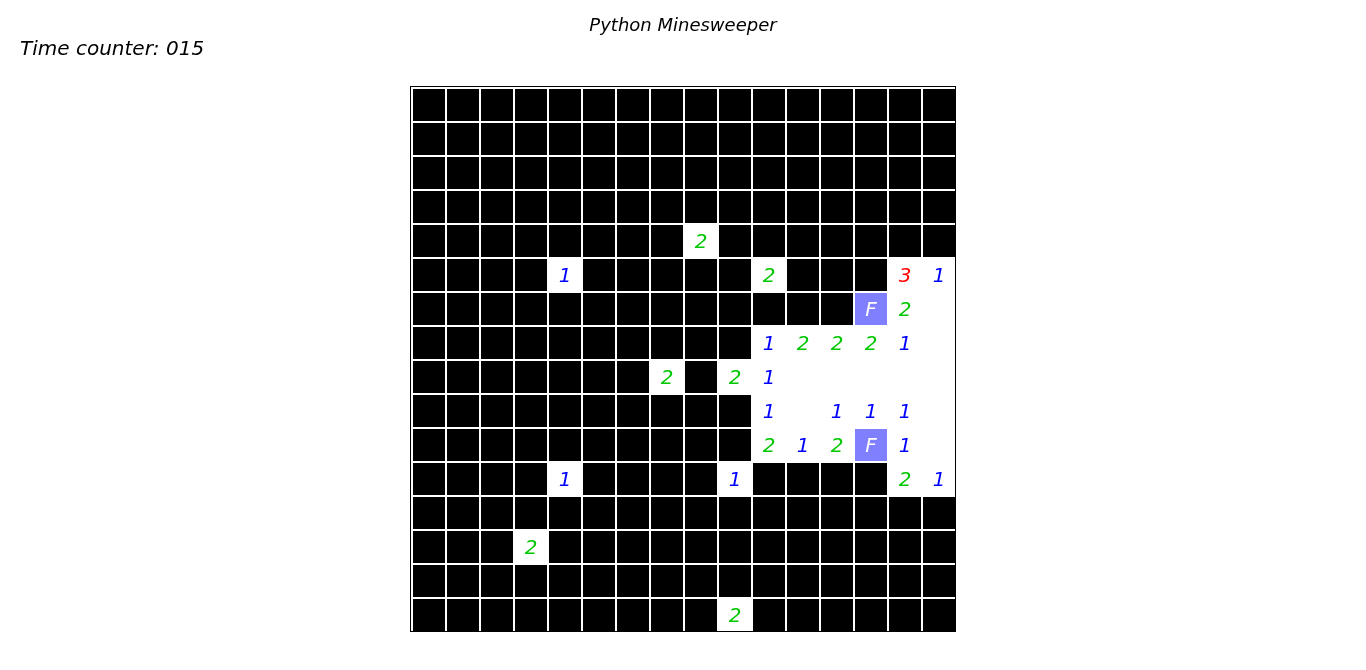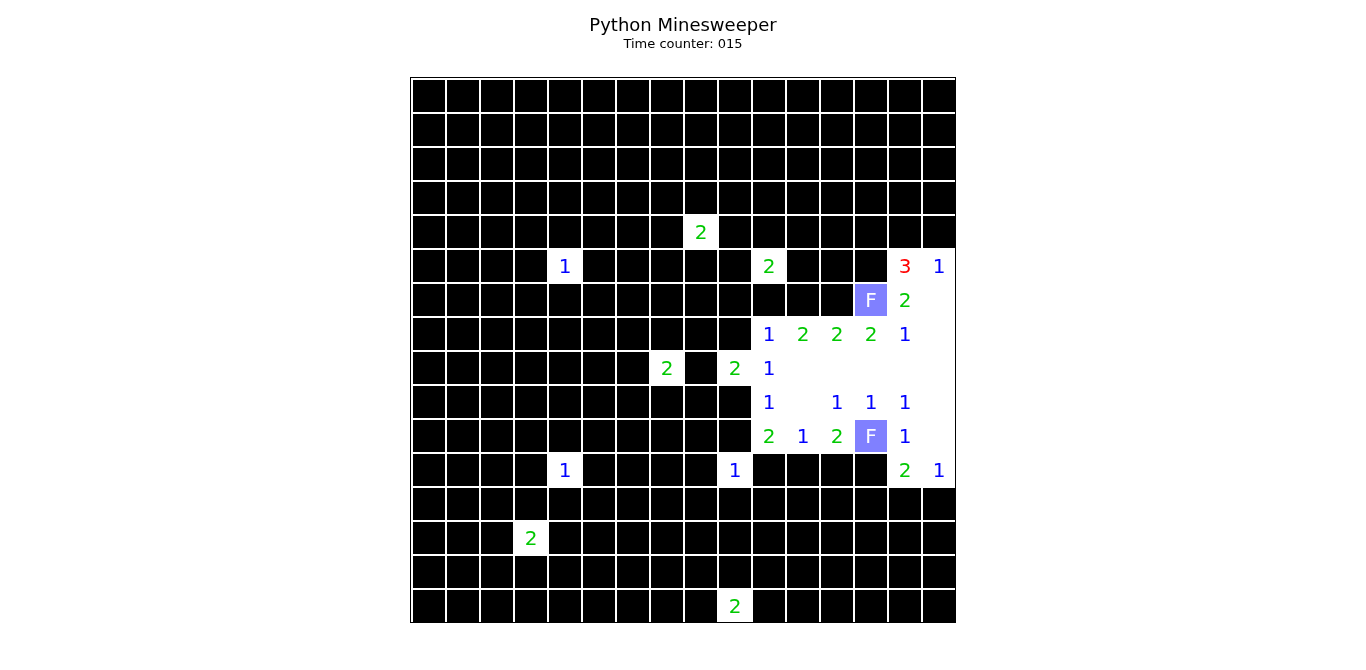--- a/index.html
+++ b/index.html
@@ -8,31 +8,32 @@
     width: 1366px;
     height: 670px;
     background: #ffffff;
     font-family: "DejaVu Sans", Arial, sans-serif;
     color: #000;
   }
   .page {
     width: 1366px;
     height: 471px;
     position: relative;
+    font-style: italic;
   }
   .title {
     text-align: center;
     font-size: 18px;
     line-height: 1.2;
     padding-top: 14px;
   }
   .subtitle {
-    text-align: center;
-    font-size: 13px;
+    font-size: 20px;
     line-height: 1.2;
+    padding-left: 20px;
   }
   .board-wrap {
     display: flex;
     justify-content: center;
     margin-top: 26px;
   }
   .board {
     border: 1px solid #000;
     background: #ffffff;
     display: grid;

